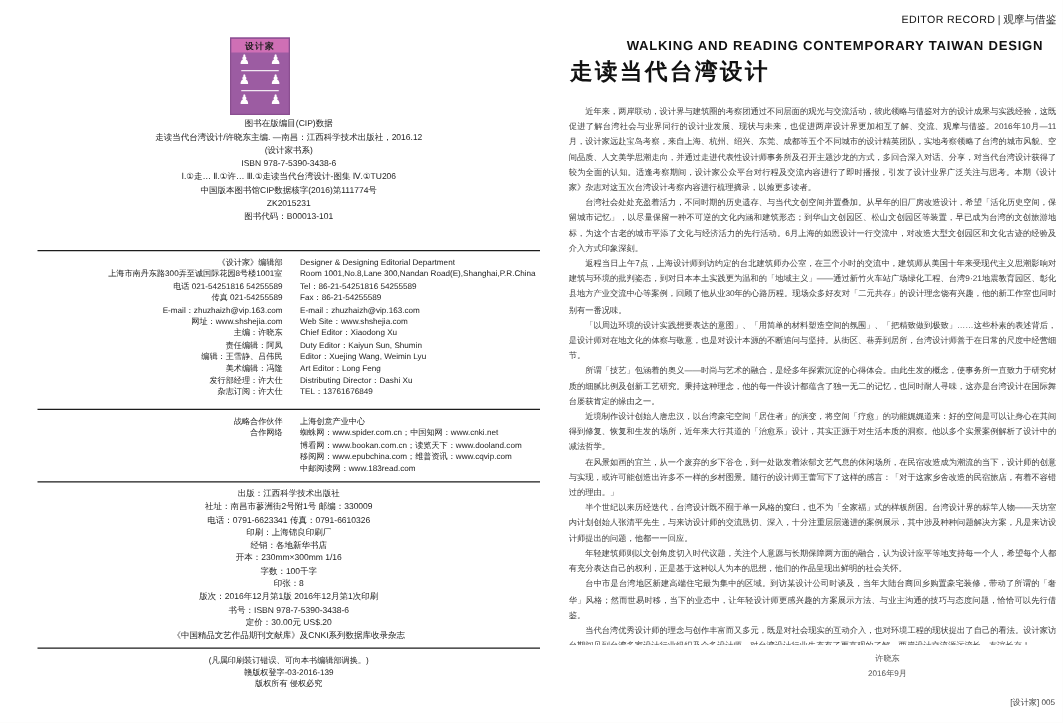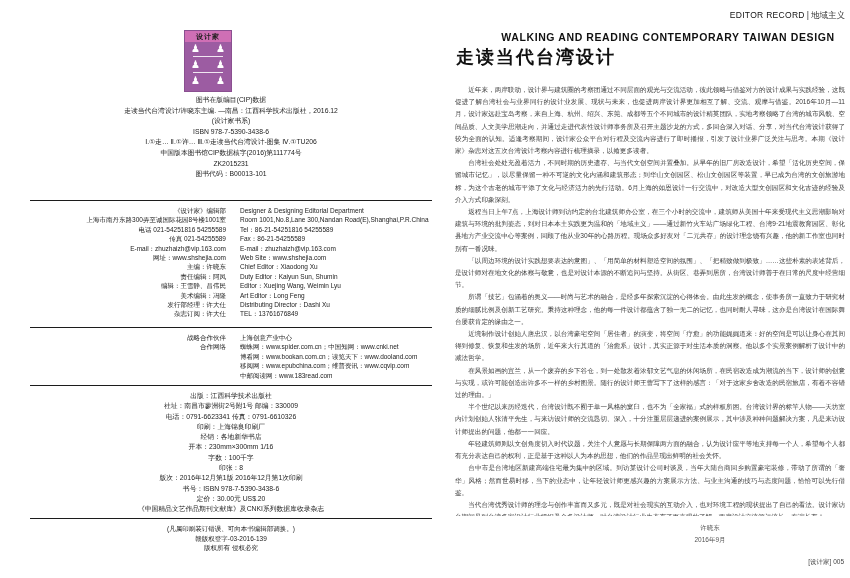--- a/index.html
+++ b/index.html
@@ -218,21 +218,21 @@
     <div class="legal">
       <div>(凡属印刷装订错误、可向本书编辑部调换。)</div>
       <div>赣版权登字-03-2016-139</div>
       <div>版权所有 侵权必究</div>
     </div>
   </div>
 
   <div>
 
     <div class="eyebrow">
-      <span class="en">EDITOR RECORD</span><span class="sep">|</span><span class="zh">地域主义</span>
+      <span class="en">EDITOR RECORD</span><span class="sep">|</span><span class="zh">观摩与借鉴</span>
     </div>
 
     <h2 class="title-en">WALKING AND READING CONTEMPORARY TAIWAN DESIGN</h2>
     <h1 class="title-zh">走读当代台湾设计</h1>
 
     <div class="article">
       <p>近年来，两岸联动，设计界与建筑圈的考察团通过不同层面的观光与交流活动，彼此领略与借鉴对方的设计成果与实践经验，这既促进了解台湾社会与业界同行的设计业发展、现状与未来，也促进两岸设计界更加相互了解、交流、观摩与借鉴。2016年10月—11月，设计家远赴宝岛考察，来自上海、杭州、绍兴、东莞、成都等五个不同城市的设计精英团队，实地考察领略了台湾的城市风貌、空间品质、人文美学思潮走向，并通过走进代表性设计师事务所及召开主题沙龙的方式，多回合深入对话、分享，对当代台湾设计获得了较为全面的认知。适逢考察期间，设计家公众平台对行程及交流内容进行了即时播报，引发了设计业界广泛关注与思考。本期《设计家》杂志对这五次台湾设计考察内容进行梳理摘录，以飨更多读者。</p>
       <p>台湾社会处处充盈着活力，不同时期的历史遗存、与当代文创空间并置叠加。从早年的旧厂房改造设计，希望「活化历史空间，保留城市记忆」，以尽量保留一种不可逆的文化内涵和建筑形态；到华山文创园区、松山文创园区等装置，早已成为台湾的文创旅游地标，为这个古老的城市平添了文化与经济活力的先行活动。6月上海的如恩设计一行交流中，对改造大型文创园区和文化古迹的经验及介入方式印象深刻。</p>
       <p>返程当日上午7点，上海设计师到访约定的台北建筑师办公室，在三个小时的交流中，建筑师从美国十年来受现代主义思潮影响对建筑与环境的批判姿态，到对日本本土实践更为温和的「地域主义」——通过新竹火车站广场绿化工程、台湾9·21地震教育园区、彰化县地方产业交流中心等案例，回顾了他从业30年的心路历程。现场众多好友对「二元共存」的设计理念饶有兴趣，他的新工作室也同时别有一番况味。</p>
       <p>「以周边环境的设计实践想要表达的意图」、「用简单的材料塑造空间的氛围」、「把精致做到极致」……这些朴素的表述背后，是设计师对在地文化的体察与敬意，也是对设计本源的不断追问与坚持。从街区、巷弄到居所，台湾设计师善于在日常的尺度中经营细节。</p>

